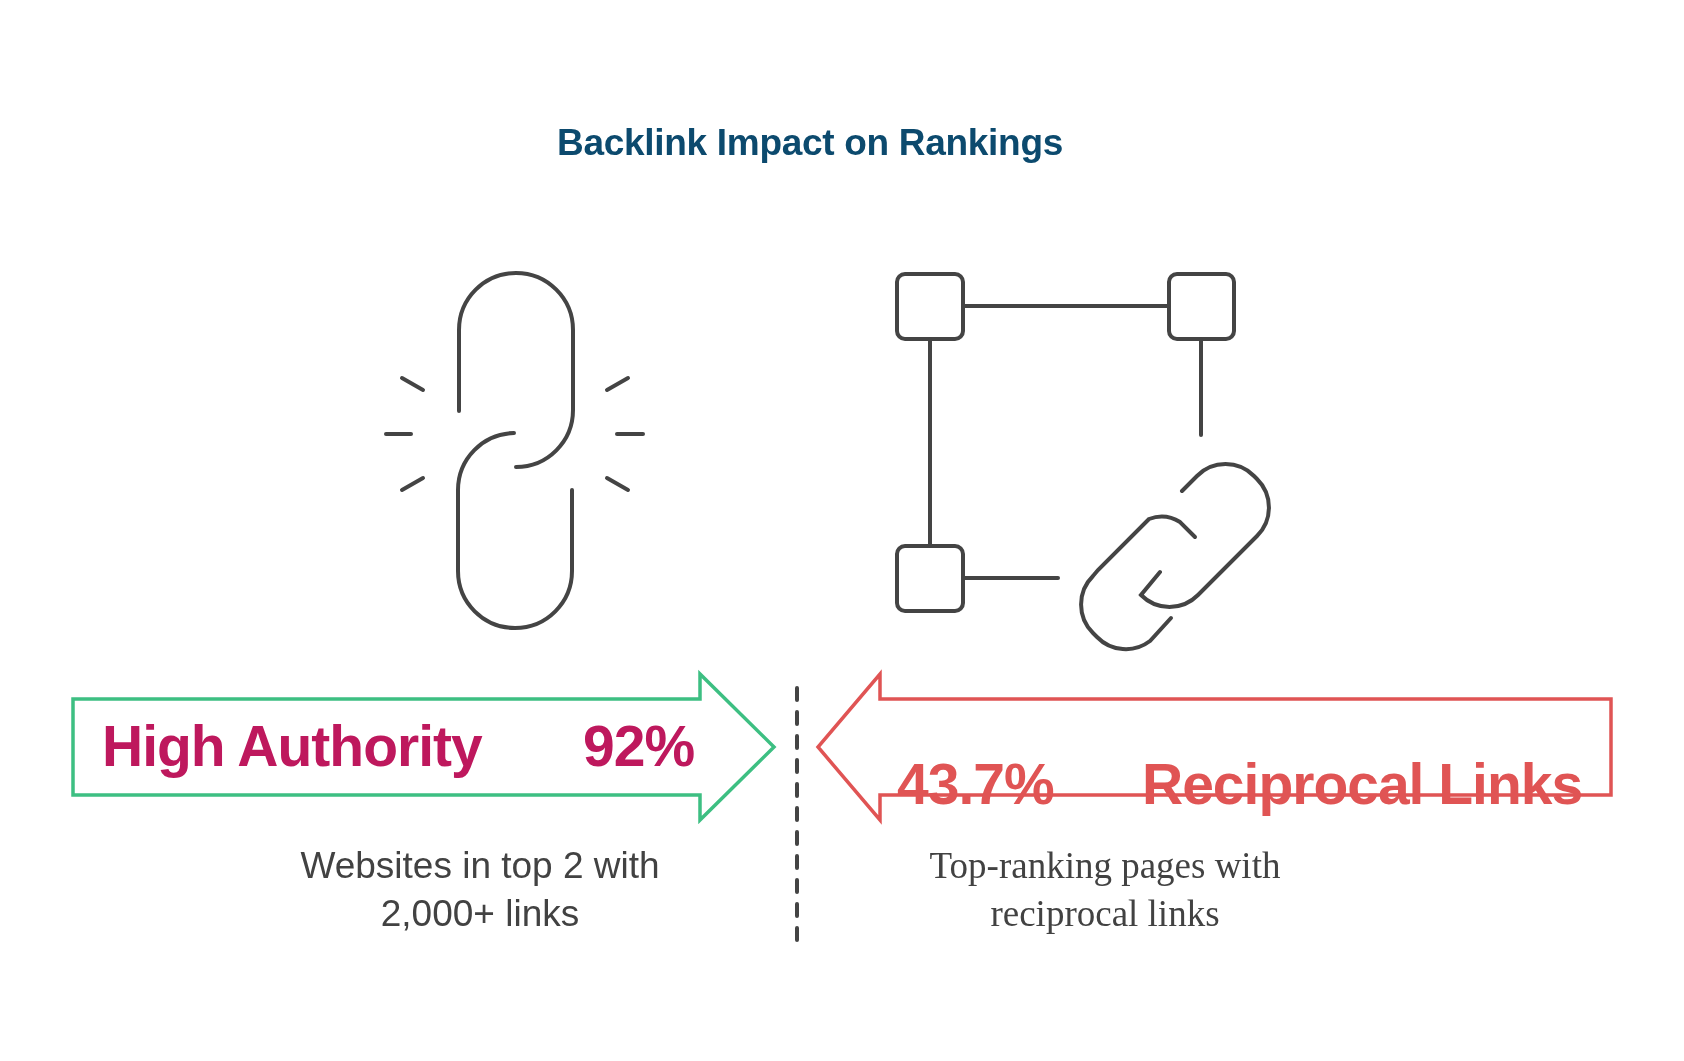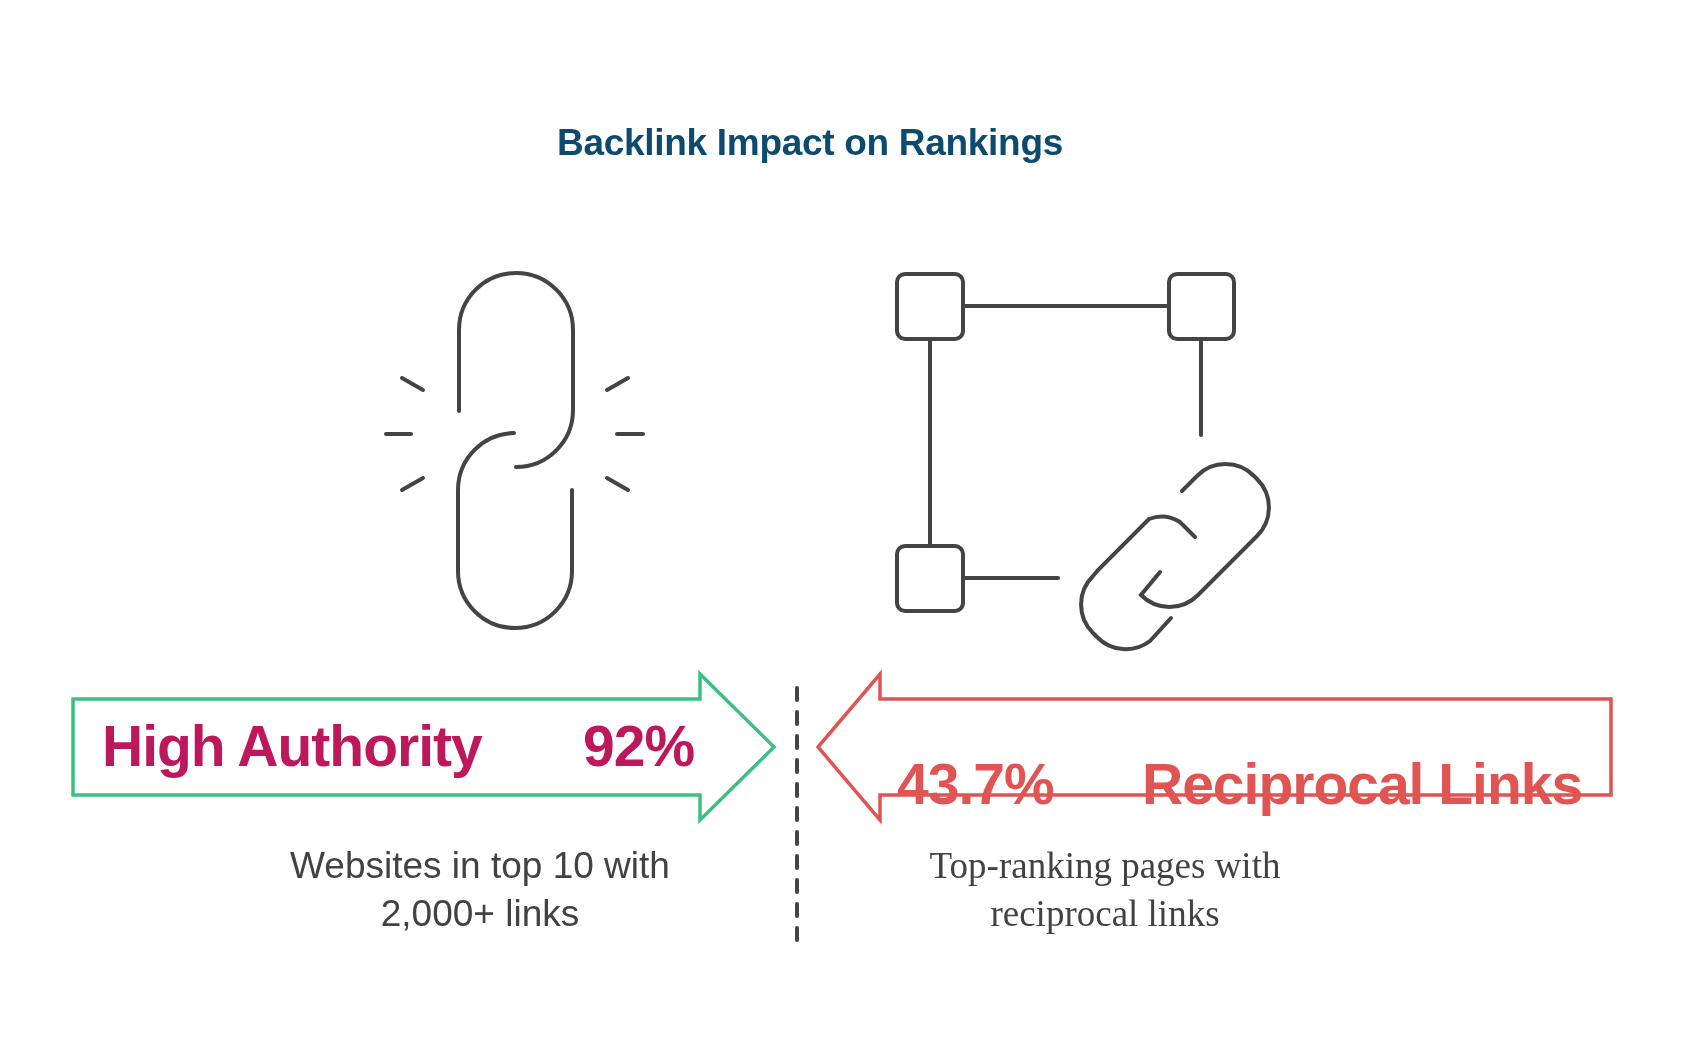--- a/index.html
+++ b/index.html
@@ -51,21 +51,21 @@
   <polygon points="73,699 700,699 700,674 774,747 700,820 700,795 73,795" fill="#ffffff" stroke="#3dbf82" stroke-width="3.5" stroke-linejoin="miter"></polygon>
 
   <line x1="797" y1="688" x2="797" y2="940" stroke="#444" stroke-width="4" stroke-dasharray="12,12" stroke-linecap="round"></line>
 
   <polygon points="1611,699 880,699 880,674 818,747 880,820 880,795 1611,795" fill="#ffffff" stroke="#e05454" stroke-width="3.5" stroke-linejoin="miter"></polygon>
 </svg>
 
 <div class="big green" style="left:102px; top:718px;">High Authority</div>
 <div class="big green" style="left:583px; top:718px;">92%</div>
 <div class="desc" style="left:240px; width:480px; top:842px;">
-  <div>Websites in top 10 with</div>
+  <div>Websites in top 2 with</div>
   <div>2,000+ links</div>
 </div>
 
 <div class="big red" style="left:897px; top:718px;">43.7%</div>
 <div class="big red" style="left:1142px; top:718px;">Reciprocal Links</div>
 <div class="desc" style="left:865px; width:480px; top:842px;font-family:Liberation Serif, serif;">
   <div>Top-ranking pages with</div>
   <div>reciprocal links</div>
 </div>
 

